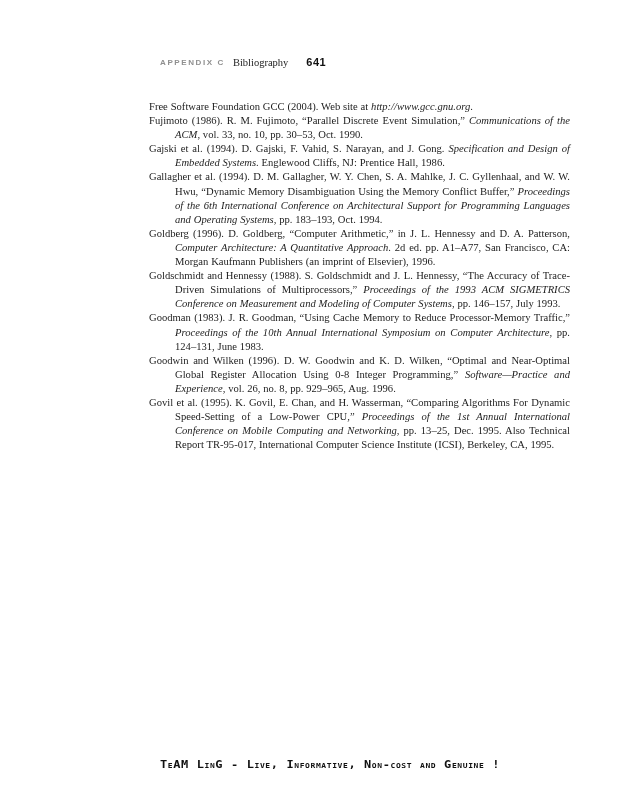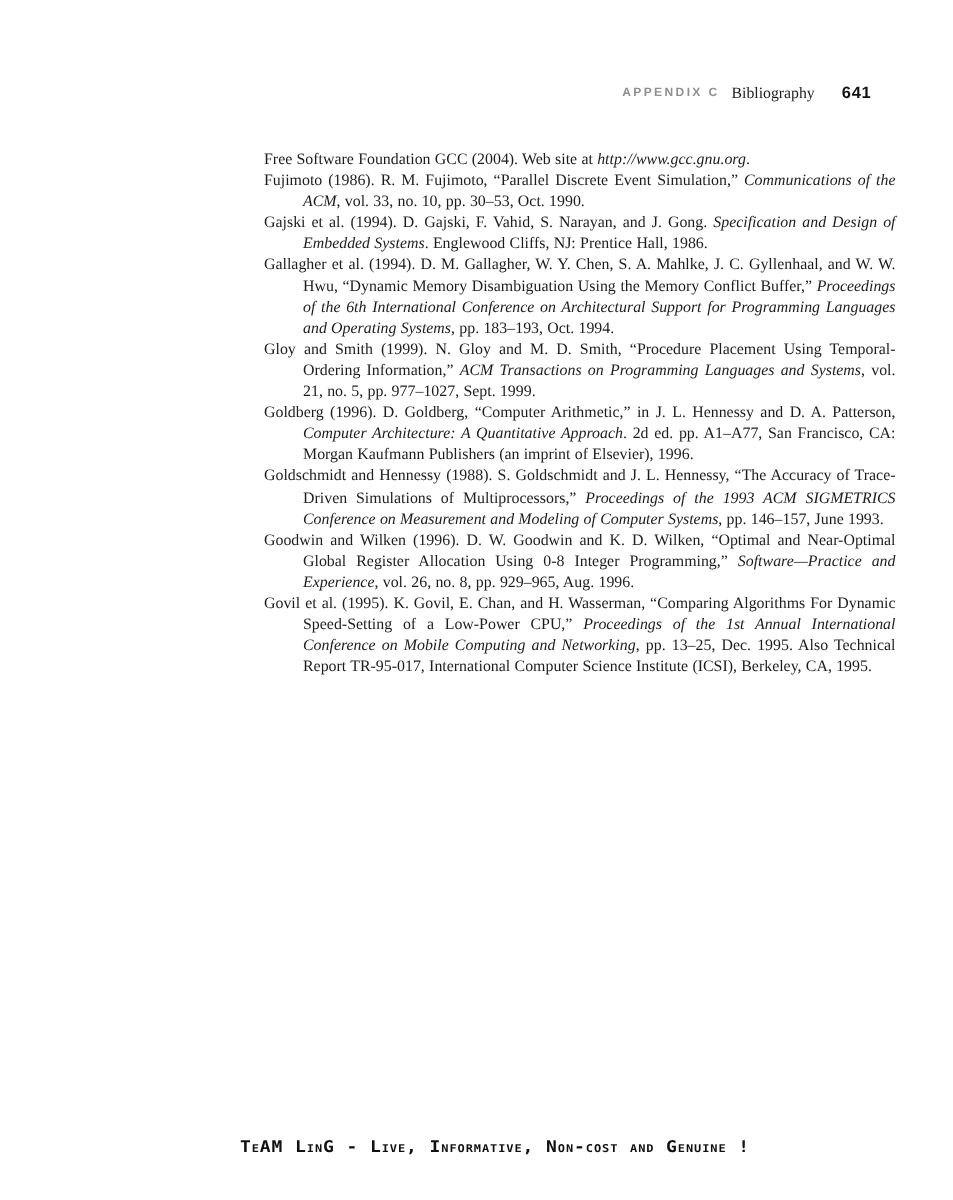--- a/index.html
+++ b/index.html
@@ -10,21 +10,20 @@
     background: #ffffff;
     overflow: hidden;
     font-family: "Liberation Serif", "DejaVu Serif", serif;
     color: #1c1c1c;
   }
   .header {
     position: absolute;
     top: 52px;
     left: 160px;
     width: 421px;
-    text-align: right;
     white-space: nowrap;
   }
   .appendix {
     font-family: "Liberation Sans", "DejaVu Sans", sans-serif;
     font-weight: bold;
     font-size: 8px;
     letter-spacing: 1.6px;
     color: #8f8f8f;
     vertical-align: 1px;
   }
@@ -37,21 +36,21 @@
     font-family: "Liberation Sans", "DejaVu Sans", sans-serif;
     font-weight: bold;
     font-size: 11px;
     color: #111111;
     margin-left: 14px;
     letter-spacing: 0.5px;
   }
   .refs {
     position: absolute;
     top: 100px;
-    left: 176px;
+    left: 149px;
     width: 421px;
   }
   .ref {
     margin: 0;
     padding-left: 26px;
     text-indent: -26px;
     text-align: justify;
     font-size: 10.6px;
     line-height: 14.1px;
     word-spacing: 0.2px;
@@ -81,22 +80,22 @@
     <span class="appendix">APPENDIX C</span>
     <span class="section">Bibliography</span>
     <span class="pagenum">641</span>
   </div>
 
   <div class="refs" id="refs">
       <p class="ref"><span>Free Software Foundation GCC (2004). Web site at </span><span class="it">http://www.gcc.gnu.org</span><span>.</span></p>
       <p class="ref"><span>Fujimoto (1986). R. M. Fujimoto, “Parallel Discrete Event Simulation,” </span><span class="it">Communications of the ACM</span><span>, vol. 33, no. 10, pp. 30–53, Oct. 1990.</span></p>
       <p class="ref"><span>Gajski et al. (1994). D. Gajski, F. Vahid, S. Narayan, and J. Gong. </span><span class="it">Specification and Design of Embedded Systems</span><span>. Englewood Cliffs, NJ: Prentice Hall, 1986.</span></p>
       <p class="ref"><span>Gallagher et al. (1994). D. M. Gallagher, W. Y. Chen, S. A. Mahlke, J. C. Gyllenhaal, and W. W. Hwu, “Dynamic Memory Disambiguation Using the Memory Conflict Buffer,” </span><span class="it">Proceedings of the 6th International Conference on Architectural Support for Programming Languages and Operating Systems</span><span>, pp. 183–193, Oct. 1994.</span></p>
-      <p class="ref"><span>Gloy and Smith (1999). N. Gloy and M. D. Smith, “Procedure Placement Using Temporal-Ordering Information,” </span><span class="it">ACM Transactions on Programming Languages and Systems</span><span>, vol. 21, no. 5, pp. 977–1027, Sept. 1999.</span></p>
       <p class="ref"><span>Goldberg (1996). D. Goldberg, “Computer Arithmetic,” in J. L. Hennessy and D. A. Patterson, </span><span class="it">Computer Architecture: A Quantitative Approach</span><span>. 2d ed. pp. A1–A77, San Francisco, CA: Morgan Kaufmann Publishers (an imprint of Elsevier), 1996.</span></p>
-      <p class="ref"><span>Goldschmidt and Hennessy (1988). S. Goldschmidt and J. L. Hennessy, “The Accuracy of Trace-Driven Simulations of Multiprocessors,” </span><span class="it">Proceedings of the 1993 ACM SIGMETRICS Conference on Measurement and Modeling of Computer Systems</span><span>, pp. 146–157, June 1993.</span></p>
+      <p class="ref"><span>Goldschmidt and Hennessy (1988). S. Goldschmidt and J. L. Hennessy, “The Accuracy of Trace-Driven Simulations of Multiprocessors,” </span><span class="it">Proceedings of the 1993 ACM SIGMETRICS Conference on Measurement and Modeling of Computer Systems</span><span>, pp. 146–157, July 1993.</span></p>
+      <p class="ref"><span>Goodman (1983). J. R. Goodman, “Using Cache Memory to Reduce Processor-Memory Traffic,” </span><span class="it">Proceedings of the 10th Annual International Symposium on Computer Architecture</span><span>, pp. 124–131, June 1983.</span></p>
       <p class="ref"><span>Goodwin and Wilken (1996). D. W. Goodwin and K. D. Wilken, “Optimal and Near-Optimal Global Register Allocation Using 0-8 Integer Programming,” </span><span class="it">Software—Practice and Experience</span><span>, vol. 26, no. 8, pp. 929–965, Aug. 1996.</span></p>
       <p class="ref"><span>Govil et al. (1995). K. Govil, E. Chan, and H. Wasserman, “Comparing Algorithms For Dynamic Speed-Setting of a Low-Power CPU,” </span><span class="it">Proceedings of the 1st Annual International Conference on Mobile Computing and Networking</span><span>, pp. 13–25, Dec. 1995. Also Technical Report TR-95-017, International Computer Science Institute (ICSI), Berkeley, CA, 1995.</span></p>
     </div>
 
   <div class="footer">TeAM LinG - Live, Informative, Non-cost and Genuine !</div>
 
 </div>
 
 </body></html>

